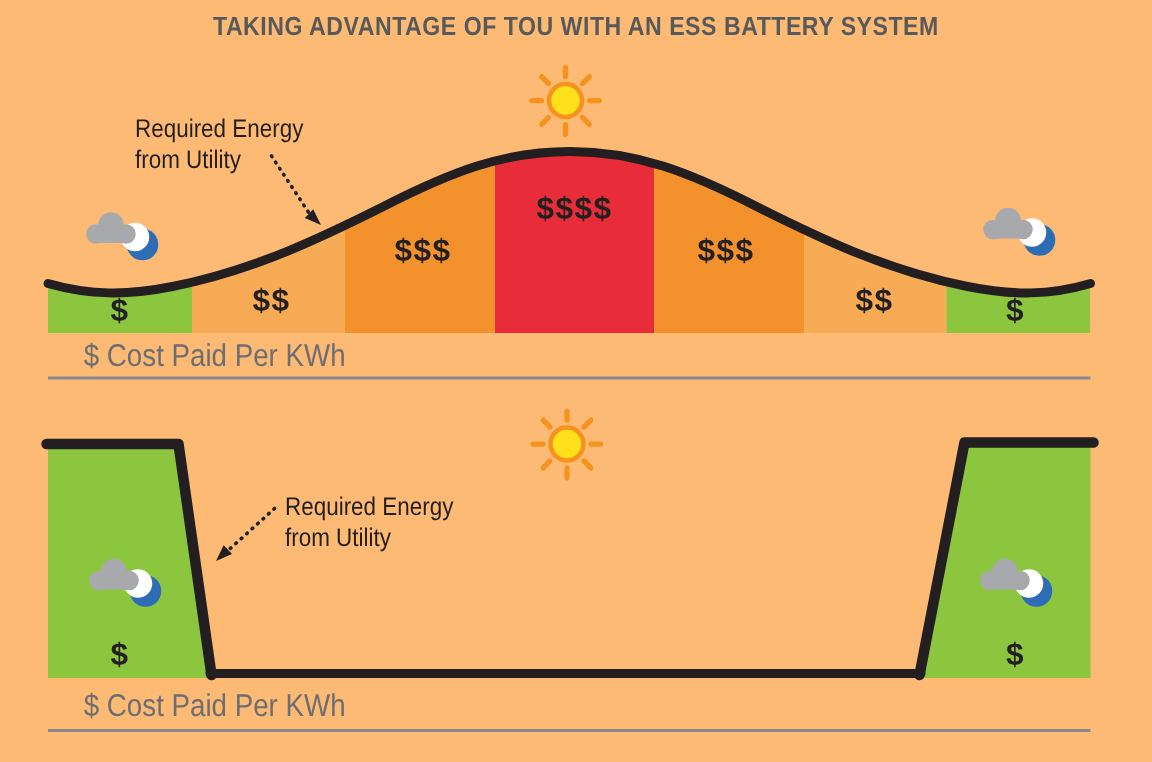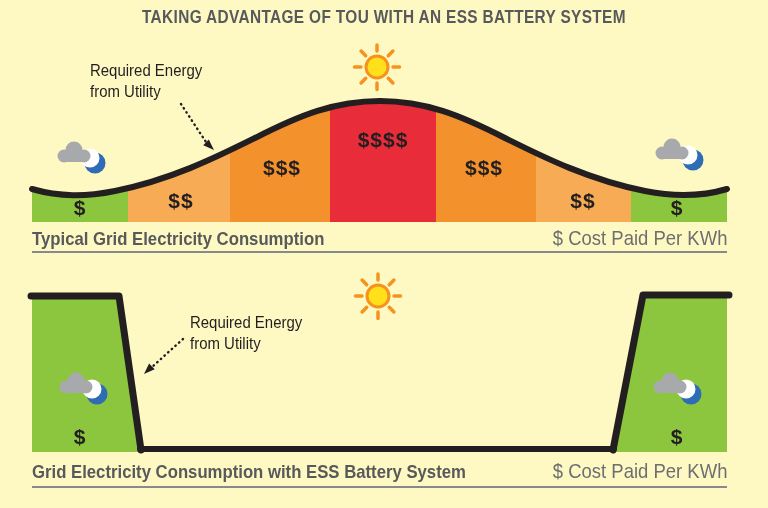--- a/index.html
+++ b/index.html
@@ -1,26 +1,26 @@
 <!DOCTYPE html>
 <html style="--green: #8CC63F; --orange_light: #F8AB55; --orange_dark: #F3922D; --red: #E92C3A; --curve_black: #231F20; --heading_gray: #58595B; --footer_gray: #6D6E71; --rule_gray: #87898C; --sun_yellow: #FFE01A; --sun_orange: #F6921E; --cloud_gray: #A7A9AC; --moon_blue: #2E6CB5;"><head>
 <meta charset="utf-8">
 <style>
   html,body{margin:0;padding:0;background:#fff;}
-  .canvas{position:relative;width:768px;height:508px;background:#fef9c3;overflow:hidden;
+  .canvas{position:relative;width:768px;height:508px;background:#fdba74;overflow:hidden;
           font-family:"Liberation Sans",sans-serif;}
   .abs{position:absolute;}
   .cond{display:inline-block;transform:scaleX(.88);transform-origin:0 50%;white-space:nowrap;}
   .cond-c{display:inline-block;transform:scaleX(.88);transform-origin:50% 50%;white-space:nowrap;}
   .cond-r{display:inline-block;transform:scaleX(.88);transform-origin:100% 50%;white-space:nowrap;}
 
   .title{left:0;top:7px;width:768px;text-align:center;font-size:17.5px;font-weight:bold;
          color:var(--heading_gray);letter-spacing:.4px;}
 
-  .annot{font-size:17px;line-height:21px;color:var(--curve_black);}
+  .annot{font-size:17px;line-height:21px;color:var(--curve_black);margin-top:15px;}
 
   .money{width:80px;text-align:center;font-size:21px;line-height:26px;font-weight:bold;
          color:var(--curve_black);letter-spacing:1px;}
 
   .footer-row{left:32px;width:695px;display:flex;justify-content:space-between;align-items:baseline;}
   .footer-left{font-size:19px;font-weight:bold;color:var(--heading_gray);}
   .footer-right{font-size:21px;font-weight:normal;color:var(--footer_gray);}
   .rule{left:32px;width:695px;height:2px;background:var(--rule_gray);}
 
   svg{display:block;}
@@ -96,21 +96,20 @@
 
   <div class="abs money" style="left:40px;top:195px;">$</div>
   <div class="abs money" style="left:141px;top:188px;">$$</div>
   <div class="abs money" style="left:242px;top:155px;">$$$</div>
   <div class="abs money" style="left:343px;top:127px;">$$$$</div>
   <div class="abs money" style="left:444px;top:155px;">$$$</div>
   <div class="abs money" style="left:543px;top:188px;">$$</div>
   <div class="abs money" style="left:637px;top:195px;">$</div>
 
   <div class="abs footer-row" style="top:226px;">
-    <div class="footer-left"><span class="cond">Typical Grid Electricity Consumption</span></div>
     <div class="footer-right"><span class="cond-r">$ Cost Paid Per KWh</span></div>
   </div>
   <div class="abs rule" style="top:251px;"></div>
 
   <svg class="abs" style="left:0;top:268px;" width="768" height="230" viewBox="0 0 768 230">
 
     <polygon class="seg-green" points="32,25 120,25 142,184 32,184"></polygon>
     <polygon class="seg-green" points="612,184 642,25 727,25 727,184"></polygon>
 
     <path class="block-edge" d="M31,28 L119,28 L141,182"></path>
@@ -148,18 +147,17 @@
 
   <div class="abs annot" style="left:190px;top:312px;">
     <div><span class="cond">Required Energy</span></div>
     <div><span class="cond">from Utility</span></div>
   </div>
 
   <div class="abs money" style="left:40px;top:424px;">$</div>
   <div class="abs money" style="left:637px;top:424px;">$</div>
 
   <div class="abs footer-row" style="top:459px;">
-    <div class="footer-left"><span class="cond">Grid Electricity Consumption with ESS Battery System</span></div>
     <div class="footer-right"><span class="cond-r">$ Cost Paid Per KWh</span></div>
   </div>
   <div class="abs rule" style="top:486px;"></div>
 
 </div>
 
 </body></html>

